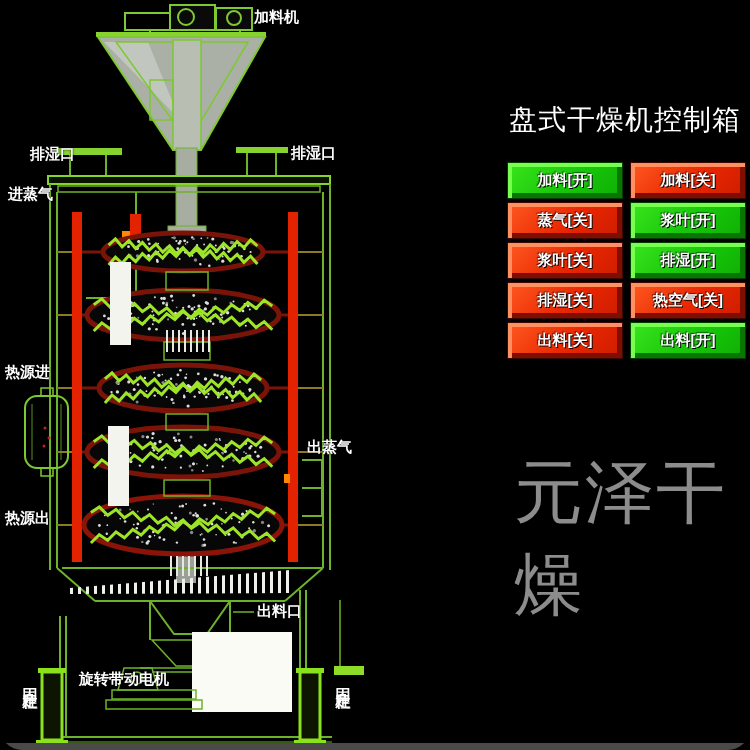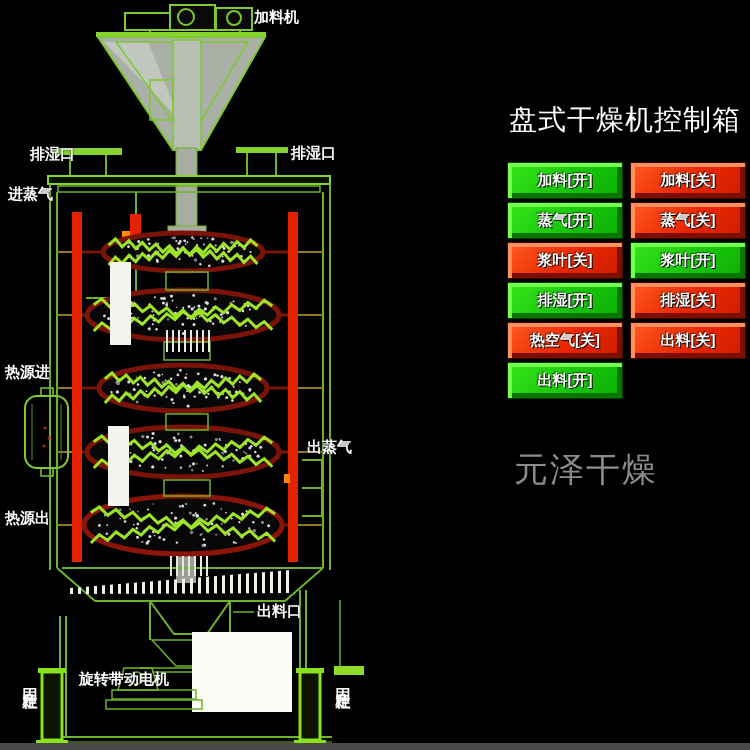--- a/index.html
+++ b/index.html
@@ -1,17 +1,17 @@
 <!DOCTYPE html>
 <html><head>
 <meta charset="utf-8">
 <style>
   html,body{margin:0;padding:0;background:#000;}
   #stage{position:relative;width:750px;height:750px;background:#000;overflow:hidden;
-         font-family:"Liberation Sans","DejaVu Sans",sans-serif;}
+         font-family:"Liberation Sans","DejaVu Sans",sans-serif;border-radius:22px;}
   #diagram-svg{position:absolute;left:0;top:0;z-index:1;}
   .lbl{position:absolute;color:#fff;font-size:15px;font-weight:bold;white-space:nowrap;
        text-shadow:0 0 2px #000;z-index:3;}
   .lbl.vert{writing-mode:vertical-rl;letter-spacing:3px;}
   .hatch{position:absolute;z-index:2;}
   #bottom-hatch{left:70px;top:570px;width:220px;height:25px;
     background:repeating-linear-gradient(90deg,#f0f0ea 0 3px,rgba(0,0,0,0) 3px 8px);
     clip-path:polygon(0% 72%,100% 0%,100% 92%,0% 96%);}
   .comb{background:repeating-linear-gradient(90deg,#e8e8e2 0 2px,rgba(0,0,0,0) 2px 6px);}
   #comb-1{left:166px;top:330px;width:46px;height:22px;}
@@ -23,21 +23,21 @@
   .btn{height:35px;display:flex;align-items:center;justify-content:center;
     font-size:15px;font-weight:bold;color:#fff;cursor:pointer;
     text-shadow:1px 1px 0 #000,-1px -1px 1px rgba(0,0,0,.65);}
   .btn-on{background:linear-gradient(135deg,#3ae51c 0%,#17c60a 55%,#0fae04 100%);
     box-shadow:inset 2px 2px 0 2px #76ff4e,inset -3px -3px 0 2px #077700;
     border:1px solid #033a00;}
   .btn-off{background:linear-gradient(135deg,#ff5a22 0%,#e92600 55%,#cc1d00 100%);
     box-shadow:inset 2px 2px 0 2px #ff9160,inset -3px -3px 0 2px #7e0e00;
     border:1px solid #3a0800;text-align:center;}
   #watermark{position:absolute;left:514px;top:447px;z-index:3;color:#8c8c8c;
-    font-family:"Liberation Serif","DejaVu Serif",serif;font-size:34px;letter-spacing:2px;}
+    font-family:"Liberation Serif","DejaVu Serif",serif;font-size:69px;letter-spacing:2px;}
 </style>
 </head>
 <body>
 
 <div id="stage">
 
   <svg id="diagram-svg" width="750" height="750" viewBox="0 0 750 750">
 
     <g stroke="#7ec832" stroke-width="2" fill="none">
       <rect x="125" y="13" width="122" height="17"></rect>
@@ -584,24 +584,23 @@
   <div class="lbl" style="left:307px;top:438px">出蒸气</div>
   <div class="lbl" style="left:257px;top:602px">出料口</div>
   <div class="lbl" style="left:79px;top:670px">旋转带动电机</div>
   <div class="lbl vert" style="left:20px;top:676px">固定柱</div>
   <div class="lbl vert" style="left:333px;top:676px">固定柱</div>
 
   <div id="panel-title">盘式干燥机控制箱</div>
   <div id="button-grid">
     <div class="btn btn-on">加料[开]</div>
     <div class="btn btn-off">加料[关]</div>
-    <div class="btn btn-on">蒸气[开]</div>
     <div class="btn btn-off">蒸气[关]</div>
+    <div class="btn btn-on">浆叶[开]</div>
     <div class="btn btn-off">浆叶[关]</div>
-    <div class="btn btn-on">浆叶[开]</div>
     <div class="btn btn-on">排湿[开]</div>
     <div class="btn btn-off">排湿[关]</div>
     <div class="btn btn-off">热空气[关]</div>
     <div class="btn btn-off">出料[关]</div>
     <div class="btn btn-on">出料[开]</div>
   </div>
 
   <div id="watermark">元泽干燥</div>
 </div>
 

